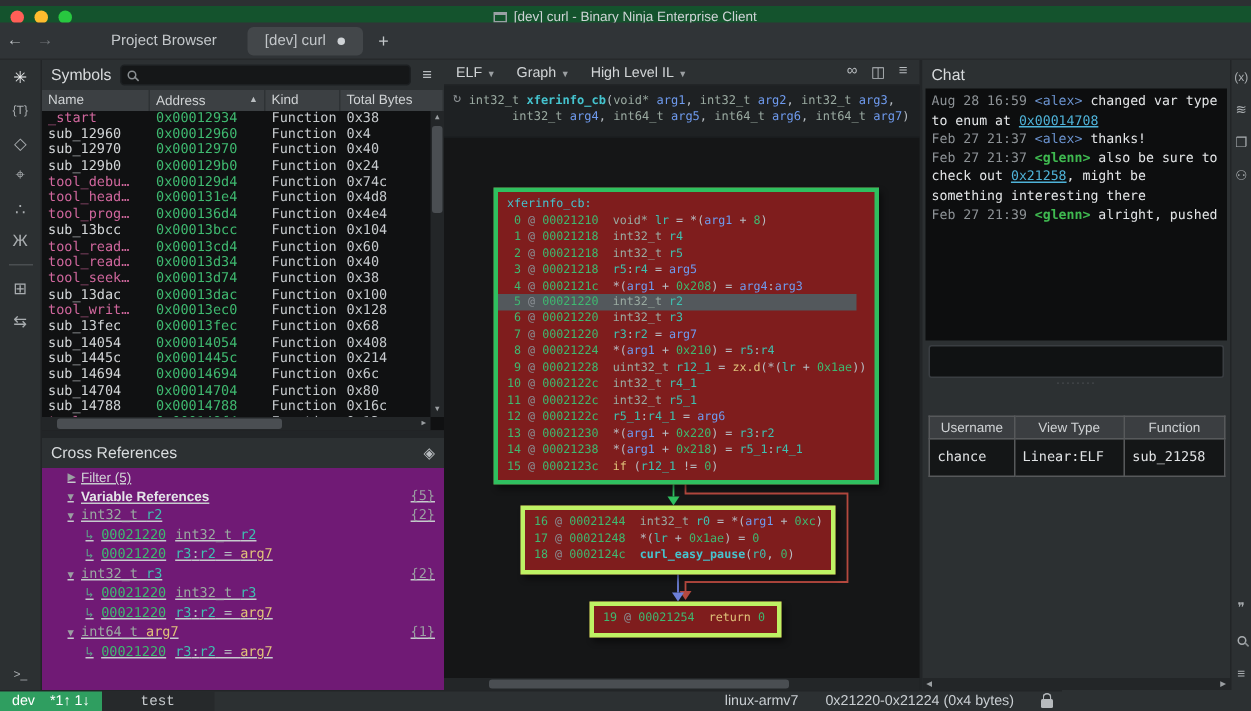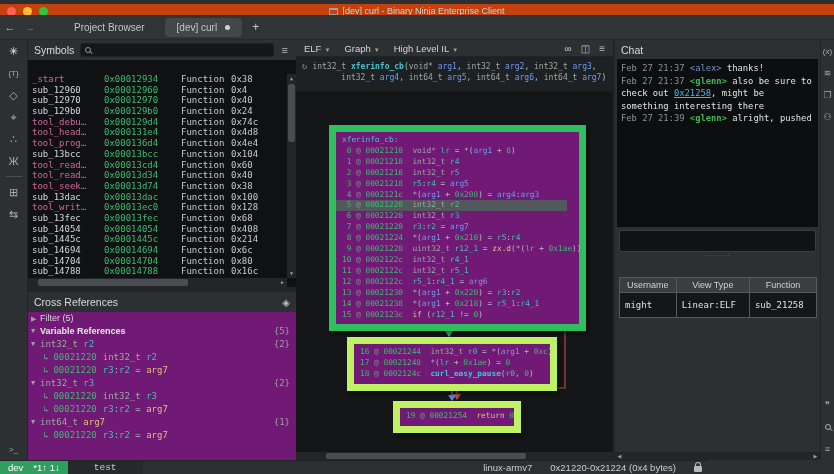--- a/index.html
+++ b/index.html
@@ -3,21 +3,21 @@
 <meta charset="utf-8">
 <style>
   * { margin:0; padding:0; box-sizing:border-box; }
   html,body { background:#1a1c1e; }
   .app { position:relative; width:834px; height:474px; overflow:hidden;
          font-family:"Liberation Sans", sans-serif; color:#c6cacd; background:#2c3032;
          -webkit-font-smoothing:antialiased; }
   .mono { font-family:"DejaVu Sans Mono", monospace; }
 
   
-  .titlebar { position:absolute; left:0; top:4px; width:834px; height:15px; background:#c2410c;
+  .titlebar { position:absolute; left:0; top:4px; width:834px; height:15px; background:#14532d;
               display:flex; align-items:center; border-bottom:1px solid #222527; }
   .traffic { display:flex; gap:7px; margin-left:7px; }
   .traffic span { width:9px; height:9px; border-radius:50%; display:block; }
   .t-red{background:#ff5f57}.t-yellow{background:#febc2e}.t-green{background:#28c840}
   .win-title { position:absolute; left:0; right:0; text-align:center; font-size:9px; color:#cfd3d6; }
   .win-ico { display:inline-block; width:9px; height:7px; border:1px solid #9aa0a4; border-top-width:2px;
              vertical-align:-1px; margin-right:4px; }
 
   
   .tabbar { position:absolute; left:0; top:15px; width:834px; height:25px; background:#303437;
@@ -74,21 +74,21 @@
   .vscroll .arr.dn { position:absolute; bottom:0; left:0; right:0; }
   .hscroll { position:absolute; left:0; right:9px; bottom:0; height:9px; background:#232628; }
   .hscroll .thumb { position:absolute; top:1px; bottom:1px; left:10px; width:150px; background:#4a4e52; border-radius:2px; }
   .hscroll .arr { position:absolute; top:0; bottom:0; width:9px; font-size:5px; color:#9b9fa2; text-align:center; line-height:9px; }
   .hscroll .arr.rt { right:0; }
 
   .splitter { position:absolute; left:0; top:247px; width:268px; height:5px; background:#222527; }
   .xrefs { position:absolute; left:0; top:252px; width:268px; bottom:0; background:#701a75; }
   .xrefs .panel-h { justify-content:space-between; }
   .pin { color:#b9bdc0; font-size:10px; }
-  .xref-body { font-size:9px; line-height:13px; padding-left:3px; }
+  .xref-body { font-size:9px; line-height:13px; padding-left:17px;text-decoration:underline; }
   .xr-row { display:flex; height:13px; white-space:nowrap; }
   .xr-row .count { margin-left:auto; padding-right:6px; color:#9b9fa2; }
   .exp { width:9px; color:#9b9fa2; font-size:7px; display:inline-block; }
   .xr-filter { color:#d2d5d7; font-family:"Liberation Sans",sans-serif; }
   .xr-root { color:#e4e6e8; font-weight:bold; }
   .xr-ref { padding-left:12px; }
   .xr-arrow { color:#5f9e8a; margin-right:5px; }
   .xr-addr { color:#3fb970; margin-right:6px; }
 
   
@@ -99,21 +99,21 @@
   .center { position:absolute; left:296px; top:40px; width:318px; bottom:14px; background:#1e2123; border-right:1px solid #222527; }
   .view-h { height:17px; display:flex; align-items:center; gap:14px; padding:0 8px; font-size:9.5px;
             color:#d2d5d7; background:#2c3032; border-bottom:1px solid #222527; }
   .caret { font-size:6px; color:#9b9fa2; margin-left:3px; }
   .view-h .right { margin-left:auto; display:flex; gap:9px; font-size:10px; color:#b9bdc0; }
   .sig { height:35px; background:#1e2123; padding:4px 6px 0 6px; font-size:8px; line-height:11px;
          white-space:pre; display:flex; gap:5px; border-bottom:1px solid #191c1e; }
   .sig .refresh { color:#8b9093; font-size:9px; }
   .canvas { position:absolute; left:0; top:52px; right:0; bottom:8px; background:#151617; overflow:hidden; }
   .canvas svg { position:absolute; left:0; top:0; }
-  .block { position:absolute; background:#701a75; border:7px solid #bef264; box-shadow:2px 3px 4px rgba(0,0,0,.45);
+  .block { position:absolute; background:#7f1d1d; border:3px solid #bef264; box-shadow:2px 3px 4px rgba(0,0,0,.45);
            font-size:7.8px; line-height:10.9px; padding:3px 18px 4px 6px; white-space:pre; }
   .block.entry { border-color:#2fbf5f; }
   .block .blabel { color:#45c4cf; }
   .gl { display:block; }
   .gl .ln { display:inline-block; width:2ch; text-align:right; color:#3fb970; }
   .gl .at { color:#8a8f94; }
   .gl .ad { color:#3fb970; }
   .gl.sel { background:#53585c; margin:0 -6px; padding:0 6px; }
   .center .hbar { position:absolute; left:0; right:0; bottom:0; height:8px; background:#232628; }
   .center .hbar .thumb { position:absolute; top:1px; bottom:1px; left:30px; width:200px; background:#4a4e52; border-radius:2px; }
@@ -191,20 +191,29 @@
 
   <div class="leftpanel">
     <div class="panel-h">
       <span>Symbols</span>
       <span class="search">
         <span class="mag"></span>
       </span>
       <span class="burger">≡</span>
     </div>
     <div class="symtable mono">
+      <div class="sym-head" style="font-family:'Liberation Sans',sans-serif">
+        <div class="c-name">Name</div>
+        <div class="c-addr">
+            <span>Address</span>
+            <span class="sort">▲</span>
+          </div>
+        <div class="c-kind">Kind</div>
+        <div class="c-bytes">Total Bytes</div>
+      </div>
       <div class="sym-body" id="sym-body">
           <div class="sym-row">
             <span class="n named">_start</span>
             <span class="a">0x00012934</span>
             <span class="k">Function</span>
             <span class="b">0x38</span>
           </div>
           <div class="sym-row">
             <span class="n auto">sub_12960</span>
             <span class="a">0x00012960</span>
@@ -421,37 +430,38 @@
     <div class="hbar">
         <div class="thumb"></div>
       </div>
   </div>
 
   <div class="rightpanel">
     <div class="panel-h">
         <span>Chat</span>
       </div>
     <div class="chat-body mono" id="chat-body">
+        <div class="msg"><span class="time">Aug 28 16:59 </span><span class="u-alex">&lt;alex&gt;</span> changed var type to enum at <a href="#">0x00014708</a></div>
         <div class="msg"><span class="time">Feb 27 21:37 </span><span class="u-alex">&lt;alex&gt;</span> thanks!</div>
         <div class="msg"><span class="time">Feb 27 21:37 </span><span class="u-glenn">&lt;glenn&gt;</span> also be sure to check out <a href="#">0x21258</a>, might be something interesting there</div>
         <div class="msg"><span class="time">Feb 27 21:39 </span><span class="u-glenn">&lt;glenn&gt;</span> alright, pushed</div>
       </div>
     <div class="chat-input"></div>
     <div class="dots">········</div>
     <table class="up-table mono">
       <thead>
         <tr>
           <th>Username</th>
           <th>View Type</th>
           <th>Function</th>
         </tr>
       </thead>
       <tbody id="up-body">
           <tr>
-            <td>might</td>
+            <td>chance</td>
             <td>Linear:ELF</td>
             <td>sub_21258</td>
           </tr>
         </tbody>
     </table>
     <div class="hbar">
       <span class="arr">◀</span>
       <span class="arr rt">▶</span>
     </div>
   </div>

